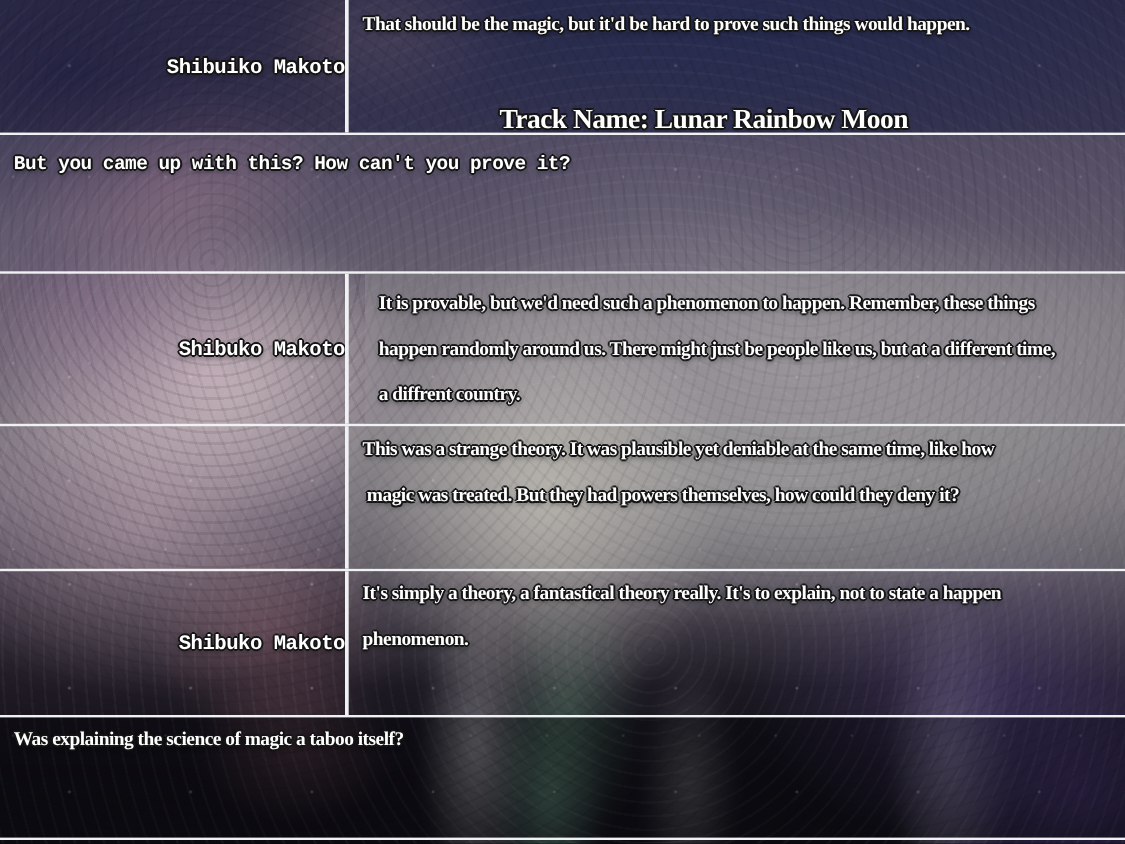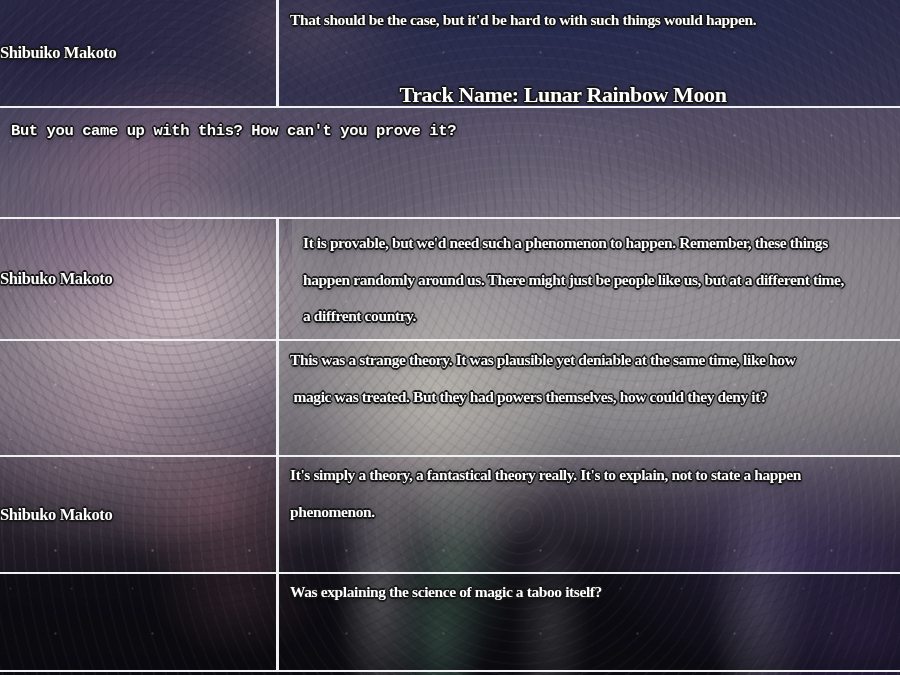--- a/index.html
+++ b/index.html
@@ -52,28 +52,29 @@
     background-image:
       radial-gradient(circle, rgba(255,255,255,0.75) 0.7px, transparent 1.6px),
       radial-gradient(circle, rgba(255,255,255,0.55) 0.6px, transparent 1.4px);
     background-size: 97px 83px, 61px 149px;
     background-position: 7px 11px, 41px 67px;
   }
   
   .grid { position: absolute; inset: 0; display: flex; flex-direction: column; }
   .row  { display: flex; border-bottom: 2px solid var(--divider, #f0f1f3); }
   .h1 { height: 108px; } .h2 { height: 111px; } .h3 { height: 122px; }
-  .h4 { height: 116px; } .h5 { height: 117px; } .h6 { height: 98px; }
+  .h4 { height: 116px; } .h5 { height: 117px; } .h6 { height: 98px; flex-direction: column; }
   .bottom { height: 3px; }
 
   .name-cell {
     width: 279px; flex: none;
     border-right: 3px solid var(--divider, #f0f1f3);
-    display: flex; align-items: center; justify-content: flex-start;
+    display: flex; align-items: center; justify-content: flex-end;
     overflow: hidden;
+    font-family: Liberation Mono, monospace;
   }
   .dialog-cell { flex: 1; padding: 0 8px 0 11px; overflow: hidden; }
 
   .vn-text {
     color: var(--text, #ffffff);
     font-weight: 700;
     letter-spacing: -0.4px;
     text-shadow:
       -1px -1px 0 var(--text-outline, #161616), 1px -1px 0 var(--text-outline, #161616),
       -1px  1px 0 var(--text-outline, #161616), 1px  1px 0 var(--text-outline, #161616),
@@ -110,21 +111,21 @@
   <div class="bg-ripples"></div>
   <div class="bg-speckles"></div>
 
   <div class="grid">
 
     <div class="row r1 h1">
       <div class="name-cell">
         <span class="nm vn-text">Shibuiko Makoto</span>
       </div>
       <div class="dialog-cell">
-        <div class="txt vn-text">That should be the case, but it'd be hard to with such things would happen.</div>
+        <div class="txt vn-text">That should be the magic, but it'd be hard to prove such things would happen.</div>
         <div class="track vn-text">Track Name: Lunar Rainbow Moon</div>
       </div>
     </div>
 
     <div class="row r2 h2">
       <div class="dialog-cell">
         <div class="txt vn-text">But you came up with this? How can't you prove it?</div>
       </div>
     </div>
 

